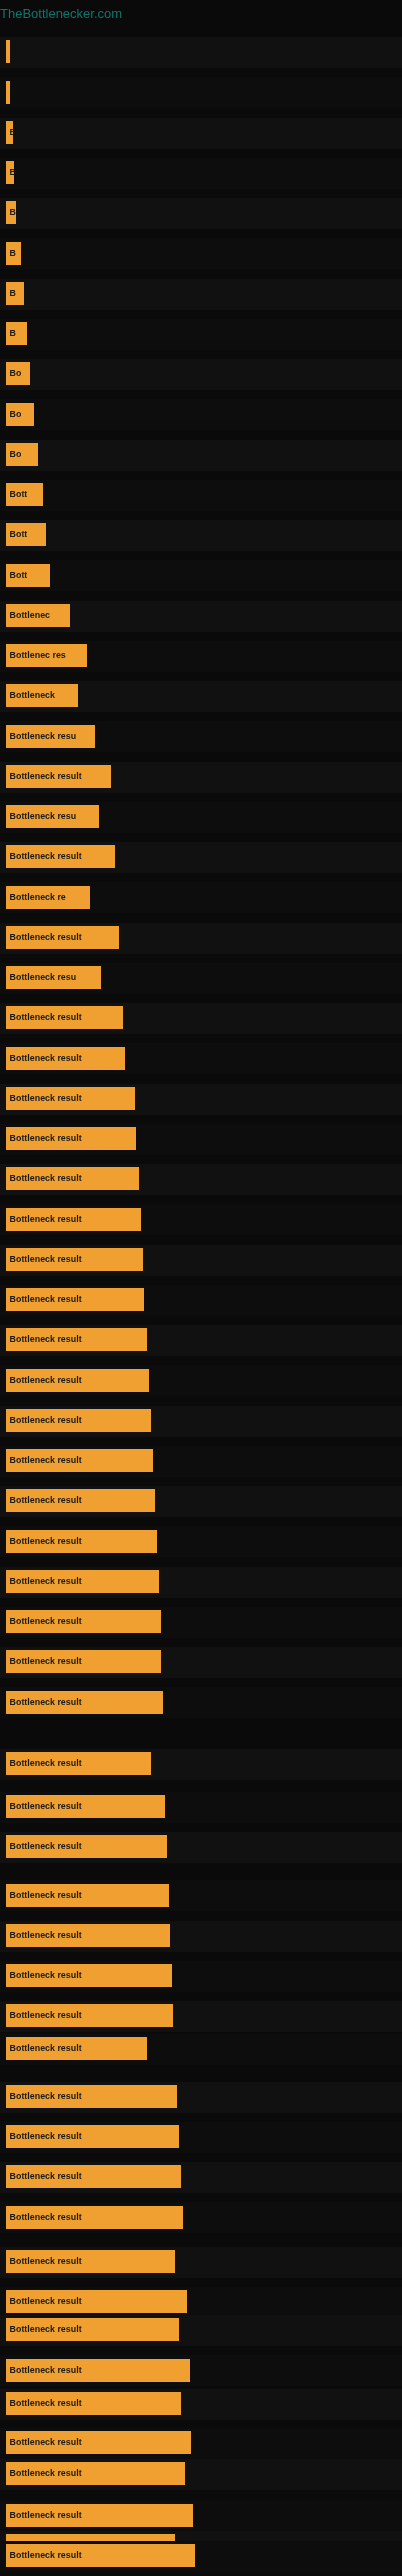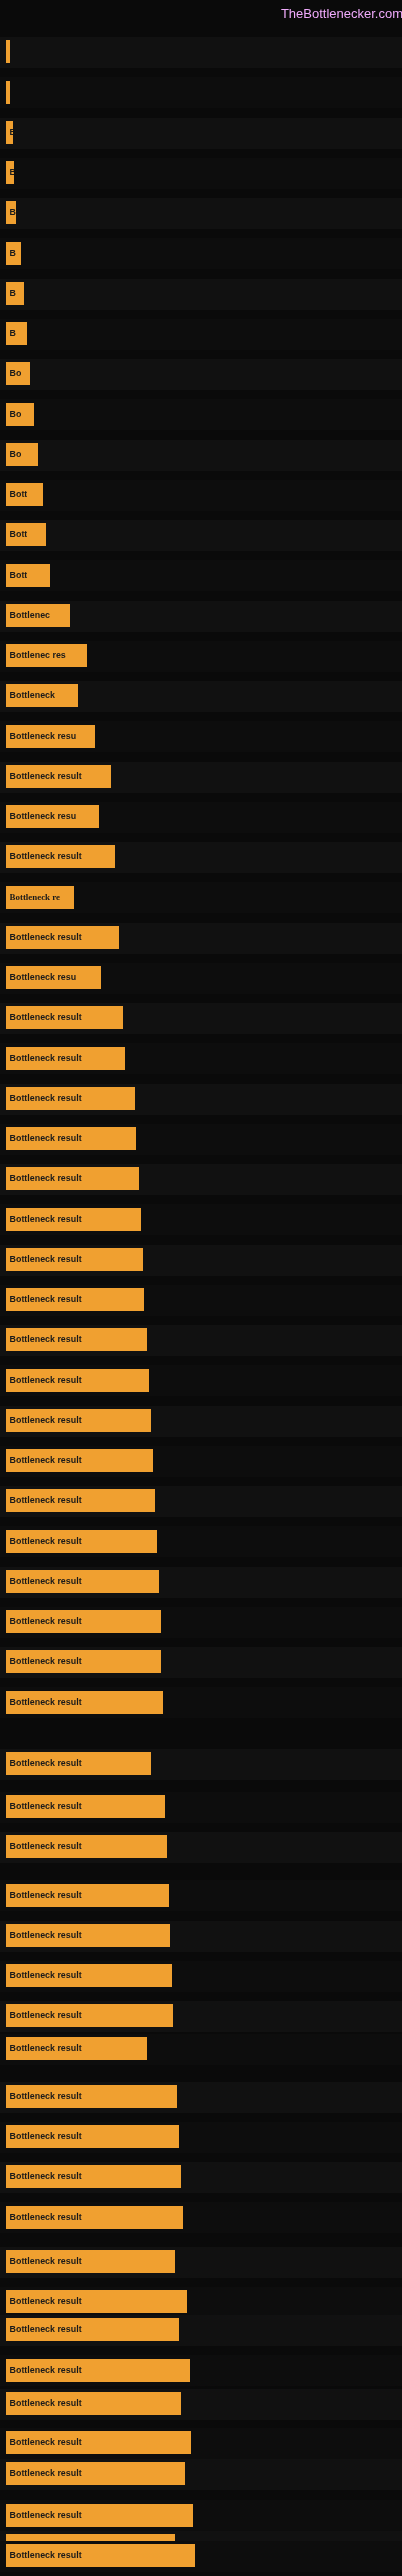--- a/index.html
+++ b/index.html
@@ -10,23 +10,23 @@
 
     body {
       background-color: #0a0a0a;
       width: 403px;
       min-height: 2576px;
       font-family: Arial, sans-serif;
       position: relative;
     }
 
     .site-title {
-      color: #f0abfc;
+      color: #0f766e;
       font-size: 13px;
-      text-align: right;
+      text-align: left;
       padding: 6.4px 0 3.2px 0;
       font-weight: normal;
     }
 
     .chart-area {
       position: relative;
       width: 403px;
       height: 2576px;
       background-color: #0a0a0a;
     }
@@ -144,21 +144,21 @@
     </div>
     <div class="row-bg alt" style="top: 802px;"></div>
     <div class="bar-item" style="top: 805px; width: 93px;">
       <span class="bar-label">Bottleneck resu</span>
     </div>
     <div class="row-bg" style="top: 842px;"></div>
     <div class="bar-item" style="top: 845px; width: 109px;">
       <span class="bar-label">Bottleneck result</span>
     </div>
     <div class="row-bg alt" style="top: 882px;"></div>
-    <div class="bar-item" style="top: 886px; width: 68px; font-family: Liberation Serif, serif;">
+    <div class="bar-item" style="top: 886px; width: 84px;">
       <span class="bar-label">Bottleneck re</span>
     </div>
     <div class="row-bg" style="top: 923px;"></div>
     <div class="bar-item" style="top: 926px; width: 113px;">
       <span class="bar-label">Bottleneck result</span>
     </div>
     <div class="row-bg alt" style="top: 963px;"></div>
     <div class="bar-item" style="top: 966px; width: 95px;">
       <span class="bar-label">Bottleneck resu</span>
     </div>

